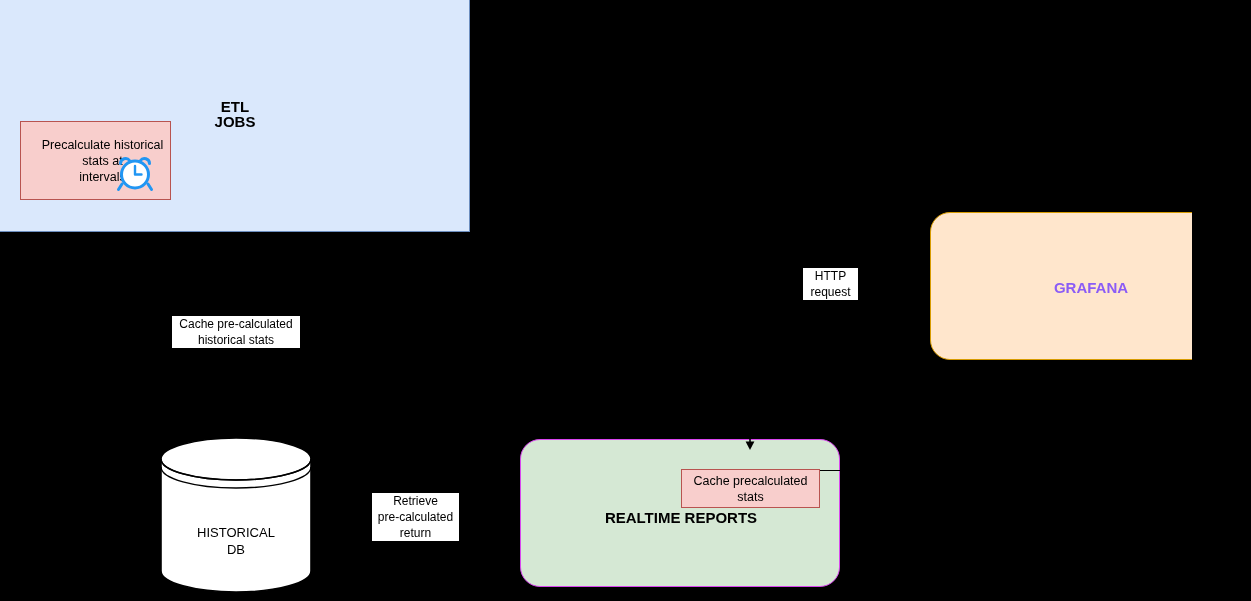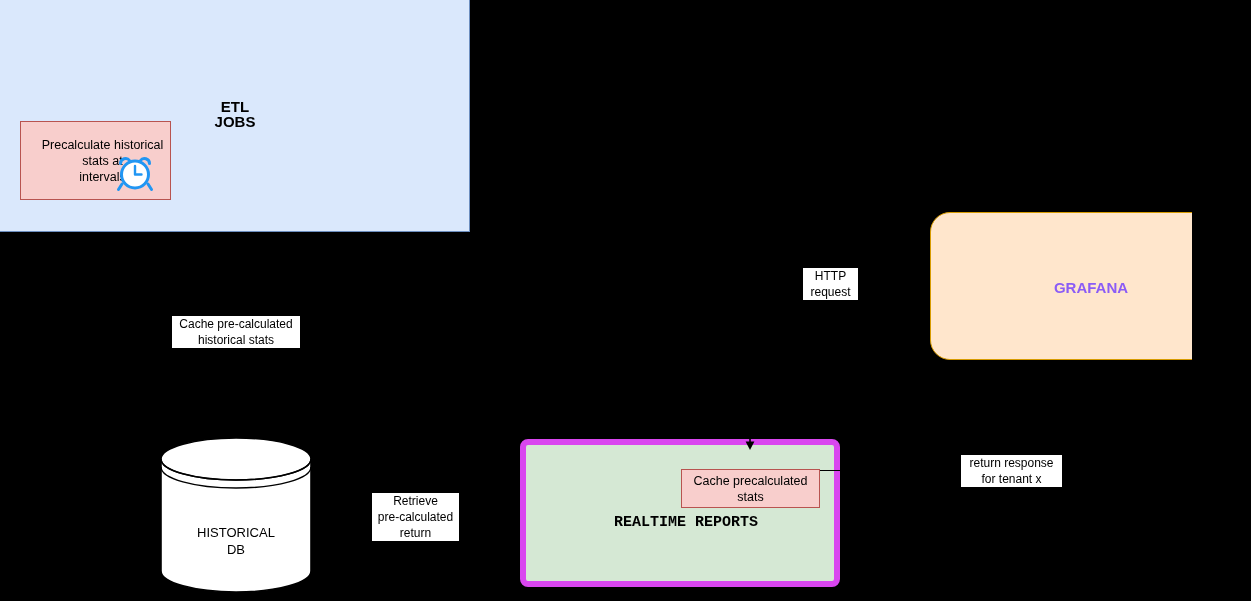--- a/index.html
+++ b/index.html
@@ -106,24 +106,23 @@
   }
 
   
   .realtime-box {
     position: absolute;
     left: 520px;
     top: 439px;
     width: 320px;
     height: 148px;
     background: #d5e8d4;
-    border: 6px solid #d946ef;
-    border-radius: 8px;
-    box-sizing: border-box;
-    font-family: Liberation Mono, monospace;
+    border: 1px solid #d946ef;
+    border-radius: 20px;
+    box-sizing: border-box;
   }
   .realtime-title {
     position: absolute;
     left: 0;
     top: 69px;
     width: 320px;
     text-align: center;
     font-size: 15px;
     font-weight: bold;
     color: #000000;
@@ -246,16 +245,14 @@
   <div class="db-label">HISTORICAL
 DB</div>
 
   <div class="edge-label lbl-load">Cache pre-calculated
 historical stats</div>
   <div class="edge-label lbl-retrieve">Retrieve
 pre-calculated
 return</div>
   <div class="edge-label lbl-http">HTTP
 request</div>
-  <div class="edge-label lbl-return">return response
-for tenant x</div>
 
 </div>
 
 </body></html>

